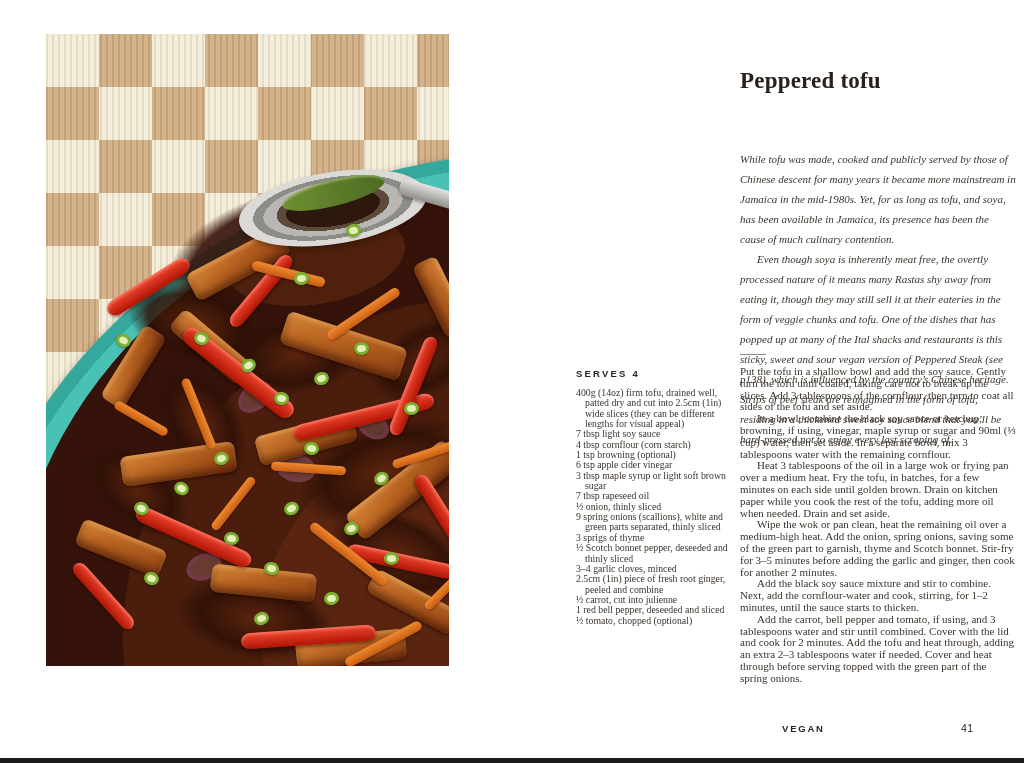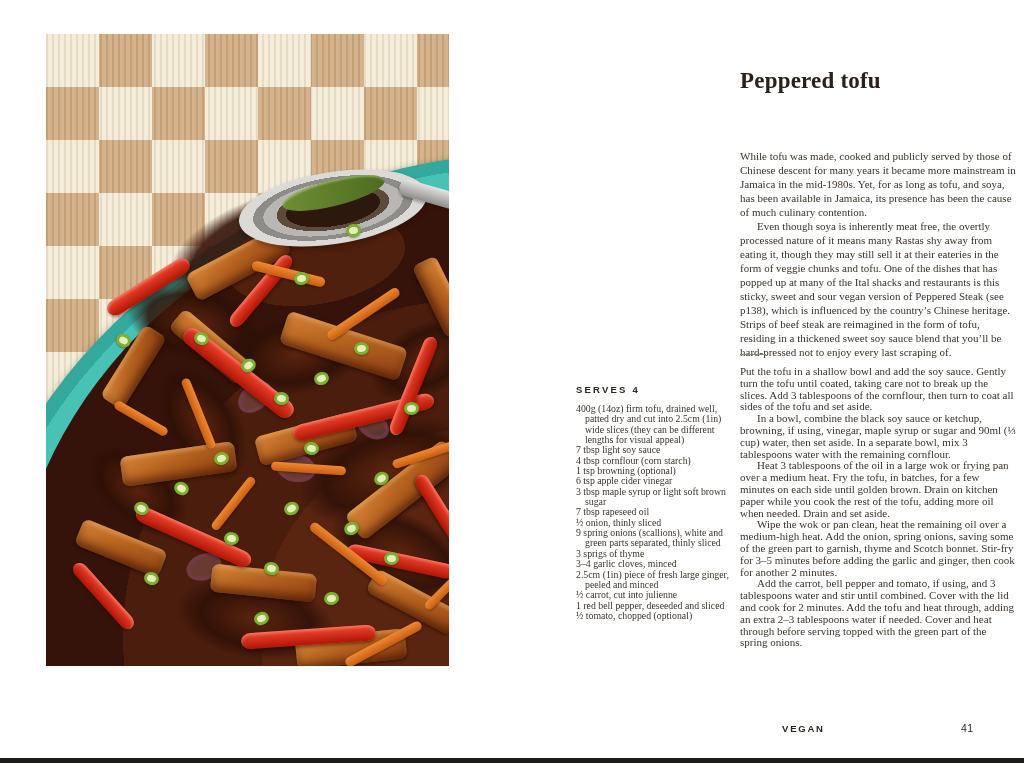--- a/index.html
+++ b/index.html
@@ -84,27 +84,27 @@
     background:linear-gradient(100deg,#6f8f33,#4c6b22);
     box-shadow:inset 0 2px 2px rgba(220,240,160,.4);
   }
 
   
   .title {
     position:absolute; left:740px; top:68px; margin:0;
     font-size:23px; font-weight:bold; letter-spacing:.2px; line-height:1.1;
     color:var(--title-ink,#29211a);
   }
-  .intro  { position:absolute; left:740px; top:149px; width:276px; font-size:11px; line-height:14px; }
+  .intro  { position:absolute; left:740px; top:149px; width:276px; font-size:11px; line-height:20px;font-style:italic; }
   .intro p, .method p { margin:0; }
   .intro p + p, .method p + p { text-indent:17px; }
   .divider { position:absolute; left:740px; top:354px; width:26px; height:1px; background:#8d8880; }
   .ingredients { position:absolute; left:576px; top:368px; width:161px; }
   .ingredients h2 {
-    margin:16px 0 9px 0; font-family:"Liberation Sans","DejaVu Sans",sans-serif;
+    margin:0 0 9px 0; font-family:"Liberation Sans","DejaVu Sans",sans-serif;
     font-size:9.5px; font-weight:bold; letter-spacing:2.2px; color:#2b2520;
   }
   .ingredients ul { list-style:none; margin:0; padding:0; font-size:9.8px; line-height:10.35px; }
   .ingredients li { padding-left:9px; text-indent:-9px; }
   .method { position:absolute; left:740px; top:366px; width:276px; font-size:11px; line-height:11.8px; }
   .category {
     position:absolute; left:782px; top:723px;
     font-family:"Liberation Sans","DejaVu Sans",sans-serif;
     font-size:9.5px; font-weight:bold; letter-spacing:1.8px; color:#2b2520;
   }
@@ -216,33 +216,35 @@
         <li>400g (14oz) firm tofu, drained well, patted dry and cut into 2.5cm (1in) wide slices (they can be different lengths for visual appeal)</li>
         <li>7 tbsp light soy sauce</li>
         <li>4 tbsp cornflour (corn starch)</li>
         <li>1 tsp browning (optional)</li>
         <li>6 tsp apple cider vinegar</li>
         <li>3 tbsp maple syrup or light soft brown sugar</li>
         <li>7 tbsp rapeseed oil</li>
         <li>½ onion, thinly sliced</li>
         <li>9 spring onions (scallions), white and green parts separated, thinly sliced</li>
         <li>3 sprigs of thyme</li>
+        <li>½ Scotch bonnet pepper, deseeded and thinly sliced</li>
         <li>3–4 garlic cloves, minced</li>
-        <li>2.5cm (1in) piece of fresh large ginger, peeled and minced</li>
+        <li>2.5cm (1in) piece of fresh root ginger, peeled and combine</li>
         <li>½ carrot, cut into julienne</li>
         <li>1 red bell pepper, deseeded and sliced</li>
         <li>½ tomato, chopped (optional)</li>
       </ul>
     </aside>
 
     <div class="method">
       <p>Put the tofu in a shallow bowl and add the soy sauce. Gently turn the tofu until coated, taking care not to break up the slices. Add 3 tablespoons of the cornflour, then turn to coat all sides of the tofu and set aside.</p>
       <p>In a bowl, combine the black soy sauce or ketchup, browning, if using, vinegar, maple syrup or sugar and 90ml (⅓ cup) water, then set aside. In a separate bowl, mix 3 tablespoons water with the remaining cornflour.</p>
       <p>Heat 3 tablespoons of the oil in a large wok or frying pan over a medium heat. Fry the tofu, in batches, for a few minutes on each side until golden brown. Drain on kitchen paper while you cook the rest of the tofu, adding more oil when needed. Drain and set aside.</p>
       <p>Wipe the wok or pan clean, heat the remaining oil over a medium-high heat. Add the onion, spring onions, saving some of the green part to garnish, thyme and Scotch bonnet. Stir-fry for 3–5 minutes before adding the garlic and ginger, then cook for another 2 minutes.</p>
+      <p>Add the black soy sauce mixture and stir to combine. Next, add the cornflour-water and cook, stirring, for 1–2 minutes, until the sauce starts to thicken.</p>
       <p>Add the carrot, bell pepper and tomato, if using, and 3 tablespoons water and stir until combined. Cover with the lid and cook for 2 minutes. Add the tofu and heat through, adding an extra 2–3 tablespoons water if needed. Cover and heat through before serving topped with the green part of the spring onions.</p>
     </div>
 
     <span class="category">VEGAN</span>
     <span class="pagenum">41</span>
   </section>
 
   <div class="screen-bottom-edge"></div>
 </div>
 

